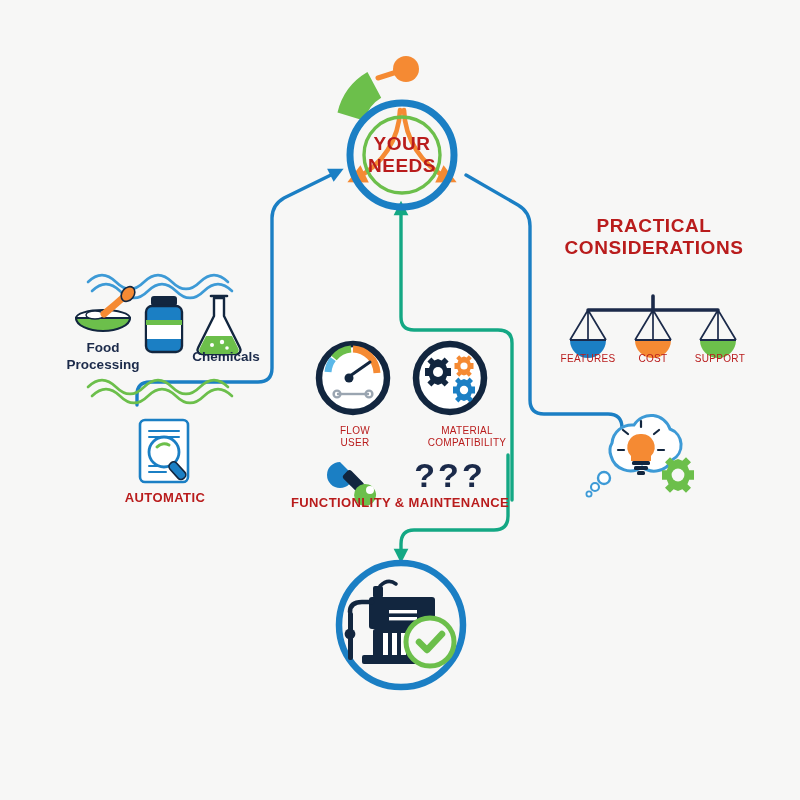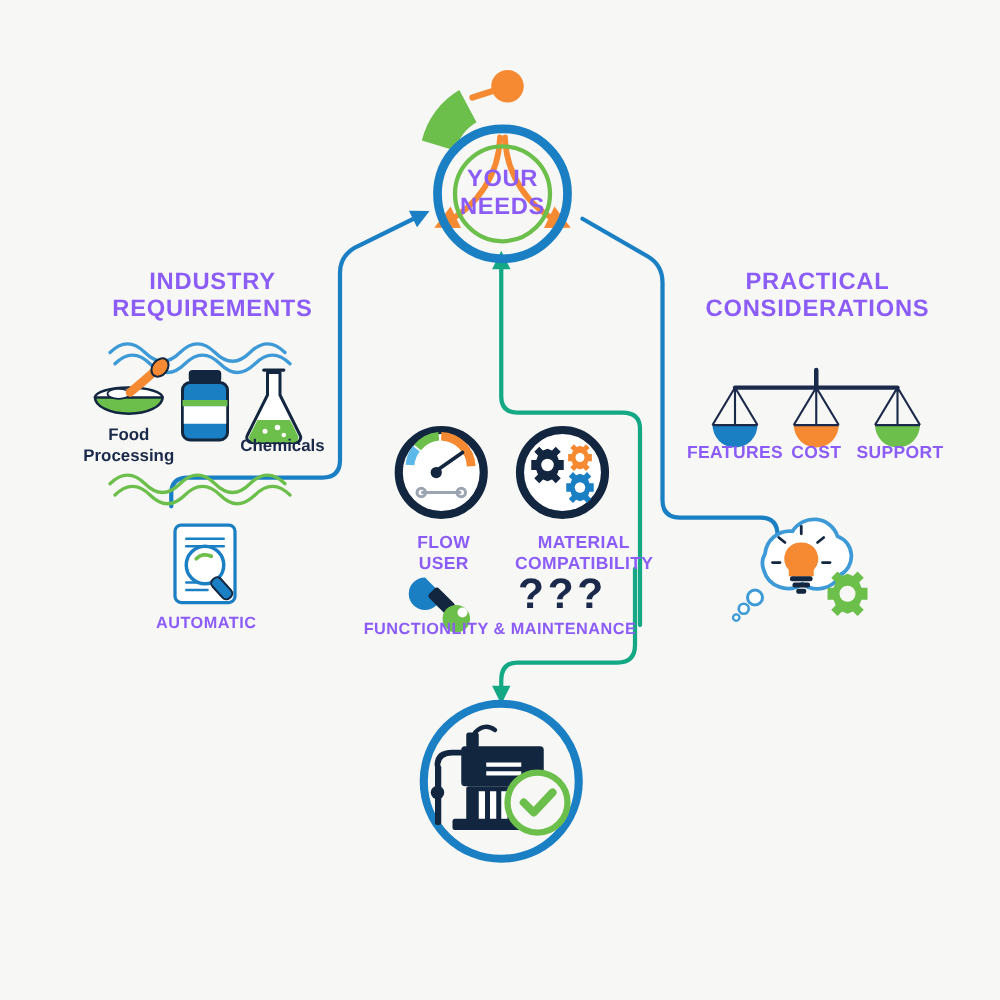--- a/index.html
+++ b/index.html
@@ -17,39 +17,39 @@
   }
   #svg-layer {
     position: absolute;
     left: 0;
     top: 0;
     width: 800px;
     height: 800px;
   }
   .lbl {
     position: absolute;
-    color: #8b5cf6;
+    color: #b91c1c;
     text-align: center;
     line-height: 1.18;
     white-space: pre-line;
     pointer-events: none;
   }
   .section-title {
     font-size: 19px;
     font-weight: 700;
     letter-spacing: 0.6px;
   }
   .node-title {
     font-size: 13px;
     font-weight: 700;
     letter-spacing: 0.4px;
   }
   .node-title-sm {
-    font-size: 14px;
-    font-weight: 700;
+    font-size: 10px;
+    font-weight: 400;
     letter-spacing: 0.3px;
   }
   .icon-cap {
     font-size: 13.5px;
     font-weight: 700;
     color: #1b2a4a;
   }
   .center-text {
     font-size: 19px;
     font-weight: 700;
@@ -266,22 +266,20 @@
         <rect x="410" y="633" width="5" height="22"></rect>
       </g>
       <circle cx="430" cy="642" r="24" fill="#f7f7f6" stroke="#6cbf4b" stroke-width="5"></circle>
       <path d="M419,642 L427,650 L442,634" fill="none" stroke="#6cbf4b" stroke-width="6.5" stroke-linecap="round" stroke-linejoin="round"></path>
     </g>
   </svg>
 
   <div class="lbl center-text" style="left:352px; top:133px; width:100px;">YOUR
 NEEDS</div>
 
-  <div class="lbl section-title" style="left:50px; top:215px; width:240px;">INDUSTRY
-REQUIREMENTS</div>
 
   <div class="lbl icon-cap" style="left:55px; top:340px; width:96px; line-height:1.25;">Food
 Processing</div>
 
   <div class="lbl icon-cap" style="left:178px; top:349px; width:96px;">Chemicals</div>
 
   <div class="lbl node-title" style="left:94px; top:490px; width:142px;">AUTOMATIC</div>
 
 
   <div class="lbl node-title-sm" style="left:310px; top:425px; width:90px;">FLOW

